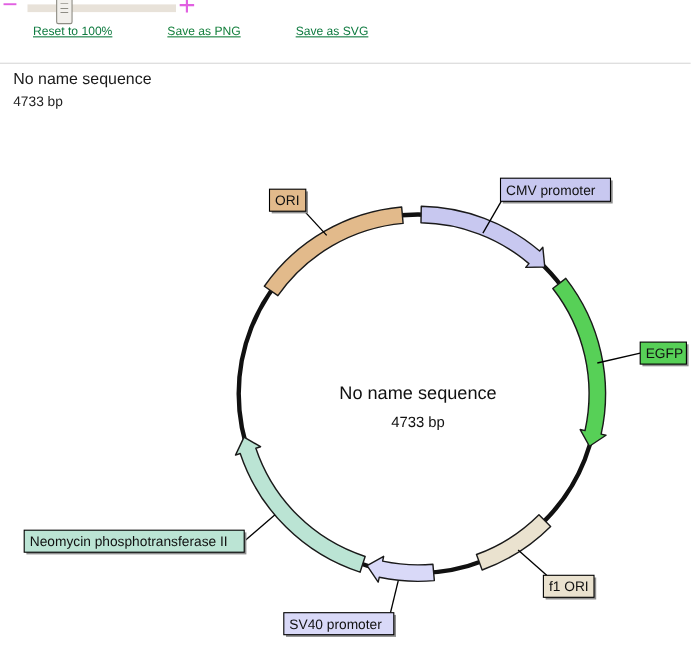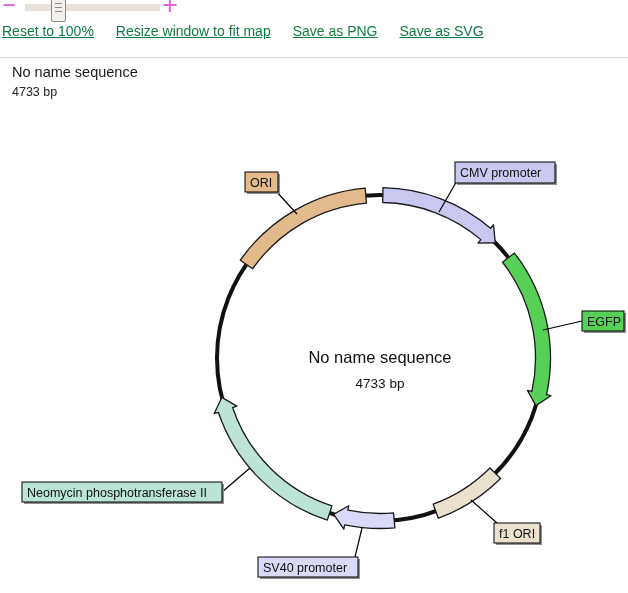--- a/index.html
+++ b/index.html
@@ -11,42 +11,41 @@
   .zoom-plus{position:absolute;left:162px;top:-8px;font-size:27px;font-weight:300;
              cursor:pointer;line-height:1;background:none;border:none;padding:0;}
   .slider-track{position:absolute;left:25px;top:4px;width:135px;height:7px;
                 background:#e8e2d9;cursor:pointer;}
   .slider-thumb{position:absolute;left:52px;top:-2px;width:15px;height:24px;
                 background:#f2f0ec;border:1px solid #8e8c84;border-radius:2px;
                 box-sizing:border-box;cursor:grab;}
   .slider-grip{position:absolute;left:3px;right:3px;top:4px;height:10px;
                background:repeating-linear-gradient(to bottom,#8e8c84 0 1px,transparent 1px 4px);}
   .links-row{position:absolute;left:2px;top:23px;display:flex;gap:22px;white-space:nowrap;}
-  .links-row a{font-size:14px;text-decoration:underline;cursor:pointer;}
+  .links-row a{font-size:11px;text-decoration:underline;cursor:pointer;margin-left:28px;}
   .map-panel{position:absolute;left:0;top:57px;width:628px;height:536px;
              border-top:1px solid #d8d8d8;background:#fff;box-sizing:border-box;padding-left:24px;}
   .seq-header{position:absolute;left:12px;top:6px;}
   .seq-title{font-size:14.5px;color:#1a1a1a;}
   .seq-sub{font-size:12.5px;color:#222;margin-top:5px;}
   .map-svg{position:absolute;left:0;top:0;}
   svg text{font-family:"Liberation Sans",sans-serif;}
 </style>
 </head>
 <body>
 
 <div class="toolbar">
   <button class="zoom-minus" style="color: rgb(225, 96, 225);">−</button>
   <div class="slider-track"></div>
   <div class="slider-thumb" style="left: 51.25px;">
     <div class="slider-grip"></div>
   </div>
   <button class="zoom-plus" style="color: rgb(225, 96, 225);">+</button>
   <div class="links-row">
     <a style="color: rgb(15, 123, 64);">Reset to 100%</a>
-    <a style="color: rgb(15, 123, 64);">Resize window to fit map</a>
     <a style="color: #15803d;">Save as PNG</a>
     <a style="color: rgb(15, 123, 64);">Save as SVG</a>
   </div>
 </div>
 
 <div class="map-panel">
   <div class="seq-header">
     <div class="seq-title">No name sequence</div>
     <div class="seq-sub">4733 bp</div>
   </div>

